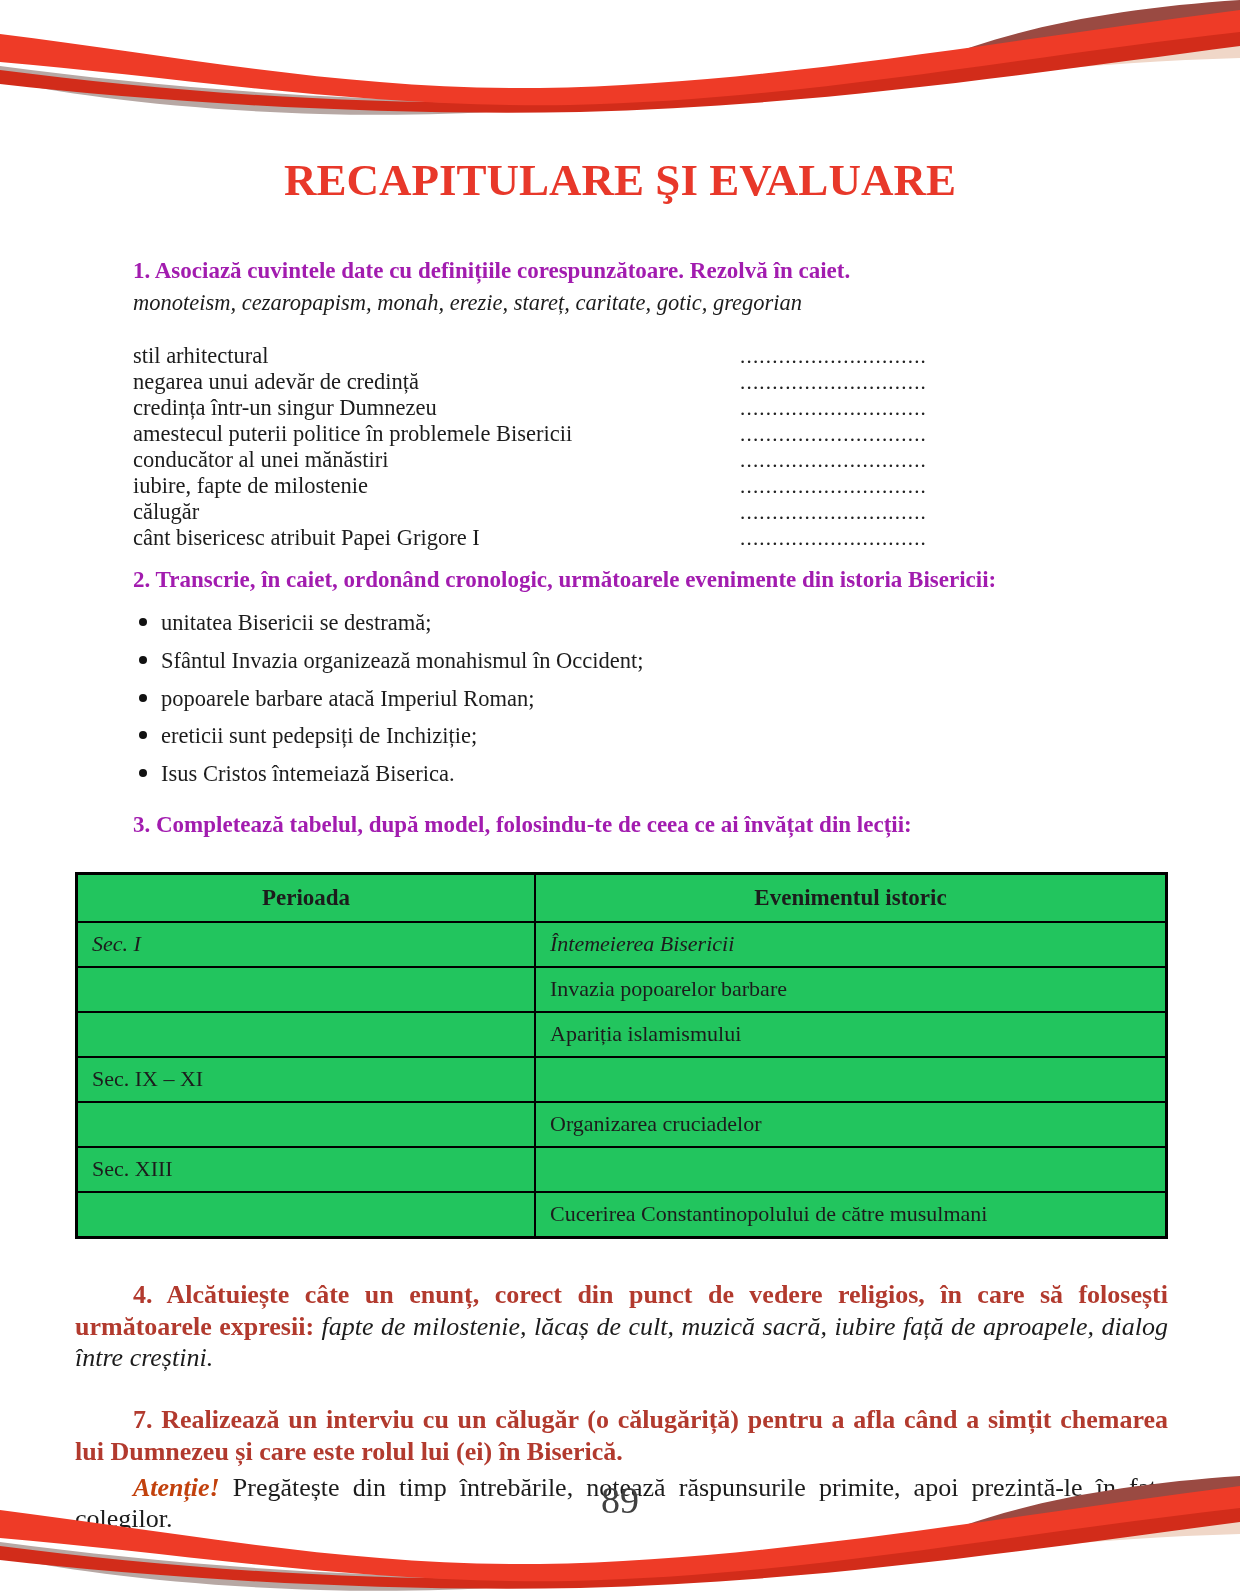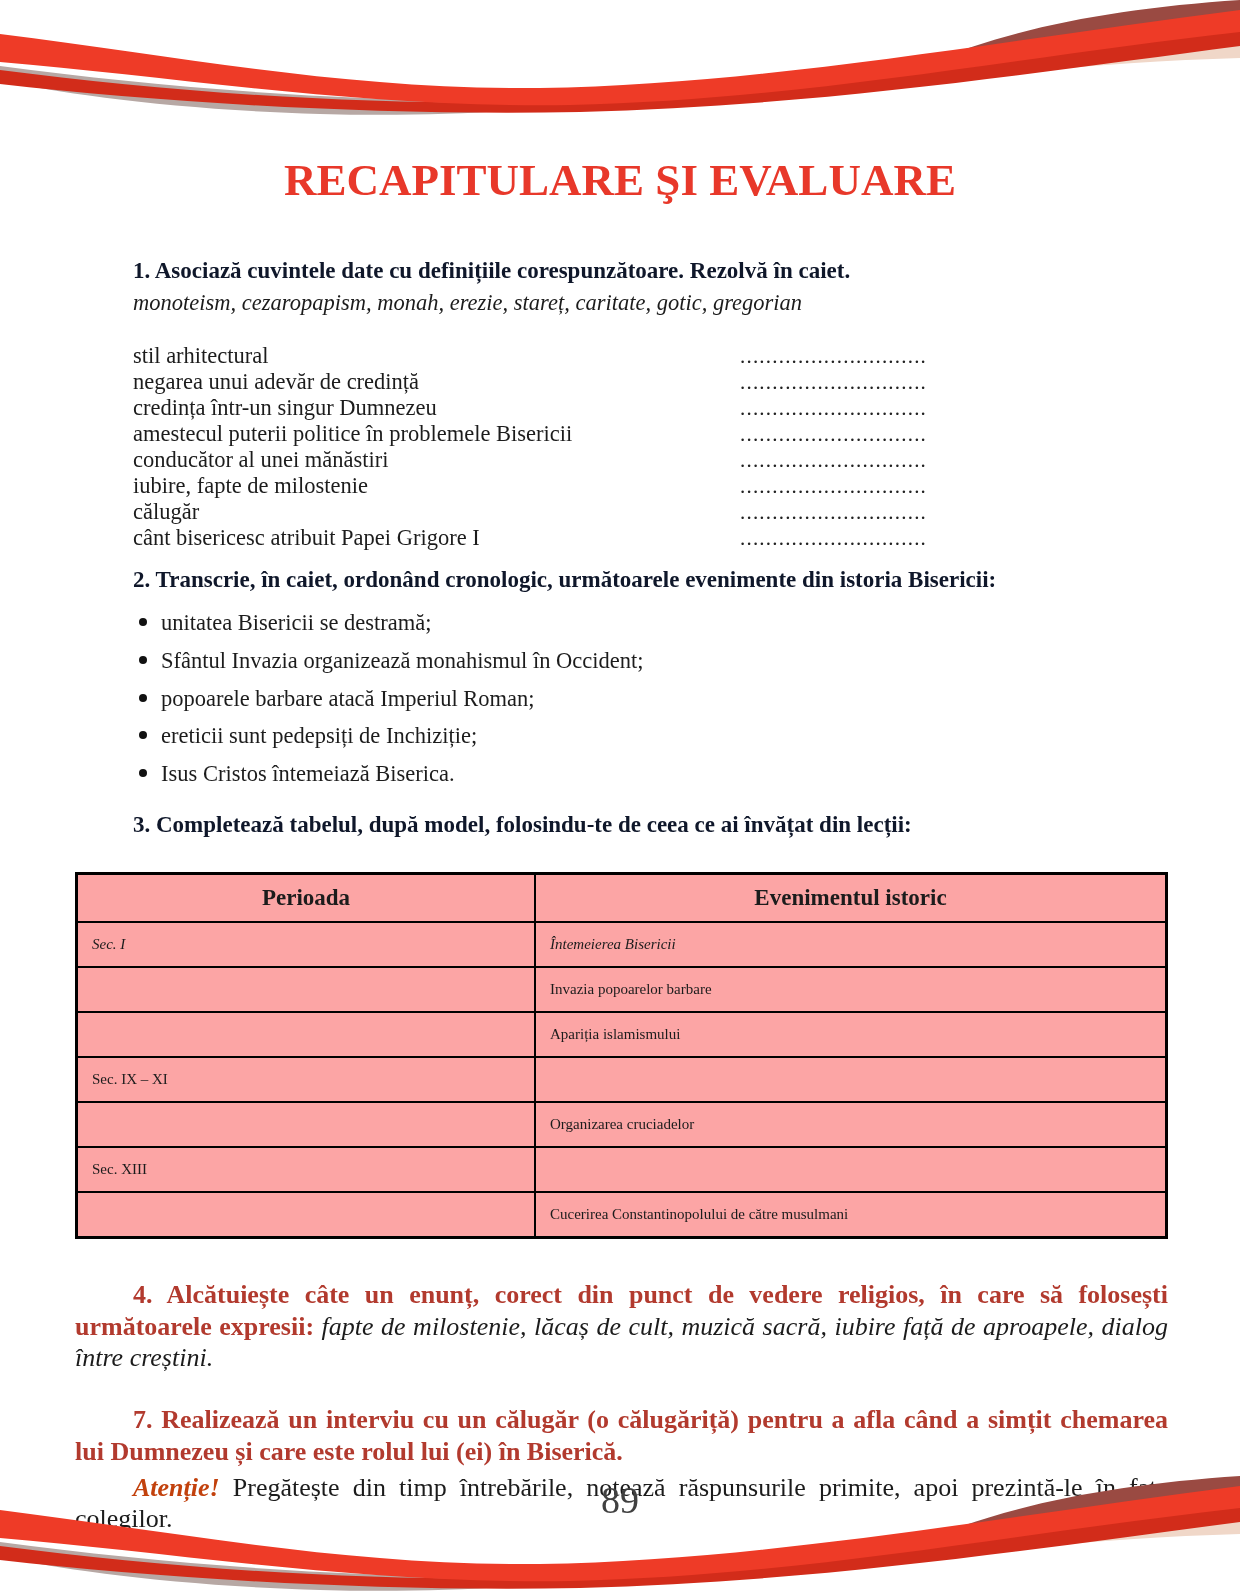--- a/index.html
+++ b/index.html
@@ -25,21 +25,21 @@
     letter-spacing:0px;
     color:#e8382a;
     line-height:1.1;
   }
   
   .content{padding:0 72px 0 75px;}
   .ex-heading{
     margin:0;
     font-size:23px;
     font-weight:bold;
-    color:#0f172a;
+    color:#a21caf;
     line-height:1.32;
     text-align:justify;
     text-indent:58px;
   }
   .ex1-heading{margin-top:50px;}
   .word-list{
     margin:2px 0 0 58px;
     font-size:22.5px;
     font-style:italic;
     line-height:1.3;
@@ -64,28 +64,28 @@
     position:absolute;left:2px;top:7px;
     width:8px;height:8px;border-radius:50%;
     background:#111;
   }
   .ex3-heading{margin-top:24px;}
   
   .ex-table{
     margin-top:32px;
     width:1093px;
     border-collapse:collapse;
-    background:#fca5a5;
+    background:#22c55e;
     border:3px solid #000;
   }
   .ex-table th,.ex-table td{
     border:2px solid #000;
     font-weight:normal;
     padding:0 14px;
-    font-size:15px;
+    font-size:22px;
   }
   .ex-table th{
     font-weight:bold;font-size:23px;
     text-align:center;height:46px;
   }
   .ex-table td{height:43px;text-align:left;}
   .col-period{width:428px;}
   .row-italic td{font-style:italic;}
   
   .para{margin:0;font-size:26px;line-height:1.22;text-align:justify;text-indent:58px;}

